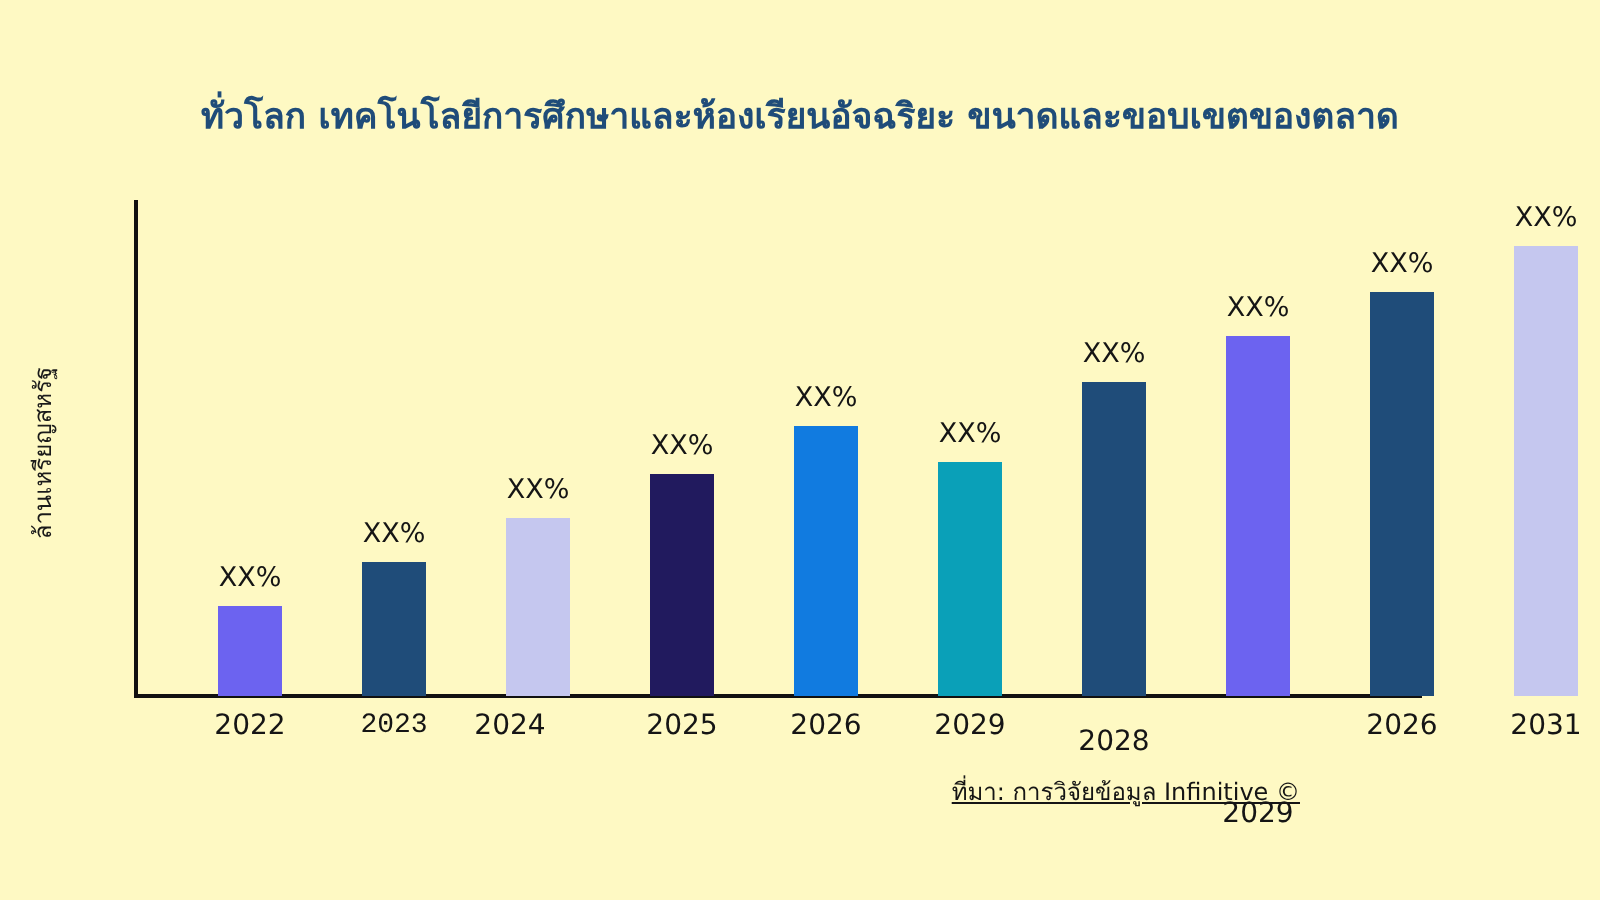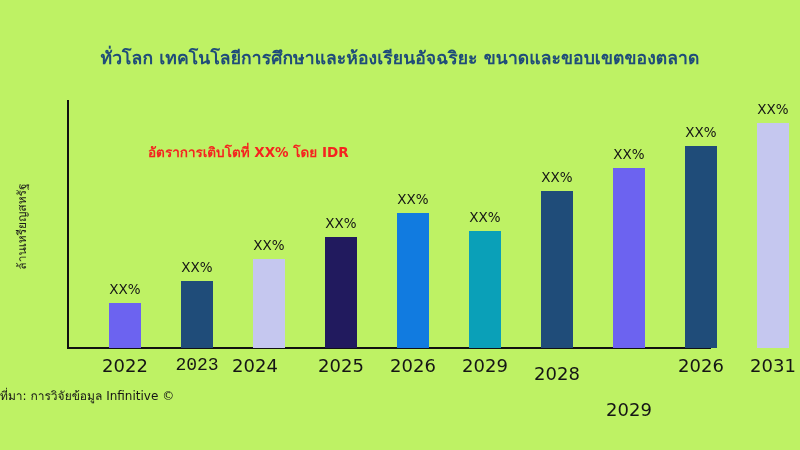--- a/index.html
+++ b/index.html
@@ -2,21 +2,21 @@
 <html><head>
 <meta charset="utf-8">
 <style>
   * { box-sizing: border-box; margin: 0; padding: 0; }
   html, body {
     width: 800px; height: 450px;
     background: #ffffff;
     font-family: "DejaVu Sans", "Liberation Sans", sans-serif;
     overflow: hidden;
   }
-  #root { position: relative; width: 800px; height: 450px; background: #bef264; }
+  #root { position: relative; width: 800px; height: 450px; background: #fef9c3; }
 
   #chart-title {
     position: absolute;
     left: 0; top: 44px;
     width: 800px;
     text-align: center;
     color: #1F4C79;
     font-size: 17.5px;
     font-weight: 600;
     letter-spacing: 0.1px;
@@ -65,40 +65,41 @@
     text-align: center;
     font-size: 13.5px;
     color: #151515;
     white-space: nowrap;
   }
   .tick-label {
     position: absolute;
     top: 355px;
     width: 70px;
     text-align: center;
-    font-size: 18px;
+    font-size: 14px;
     color: #151515;
   }
 
   #growth-note {
     position: absolute;
     left: 148px; top: 141px;
     font-size: 13.5px;
     color: #F5231F;
     font-weight: 600;
     white-space: nowrap;
   }
 
   #source-note {
     position: absolute;
     left: 0; top: 386px;
     width: 650px;
-    text-align: left;
+    text-align: right;
     font-size: 12px;
     color: #151515;
+    text-decoration: underline;
   }
 </style>
 </head>
 <body>
 
 <div id="root">
 
   <div id="chart-title">ทั่วโลก เทคโนโลยีการศึกษาและห้องเรียนอัจฉริยะ ขนาดและขอบเขตของตลาด</div>
 
   <div id="plot">
@@ -134,17 +135,16 @@
         <div class="bar-value" style="left: 594px; top: 146px;">XX%</div>
         <div class="tick-label" style="left: 594px; margin-top: 44px;">2029</div>
         <div class="bar" style="left: 685px; width: 32px; height: 202px; background: rgb(31, 76, 121);"></div>
         <div class="bar-value" style="left: 666px; top: 124px;">XX%</div>
         <div class="tick-label" style="left: 666px;">2026</div>
         <div class="bar" style="left: 757px; width: 32px; height: 225px; background: rgb(197, 199, 239);"></div>
         <div class="bar-value" style="left: 738px; top: 101px;">XX%</div>
         <div class="tick-label" style="left: 738px;">2031</div>
       </div>
 
-    <div id="growth-note">อัตราการเติบโตที่ XX% โดย IDR</div>
   </div>
 
   <div id="source-note">ที่มา: การวิจัยข้อมูล Infinitive ©</div>
 </div>
 
 </body></html>

